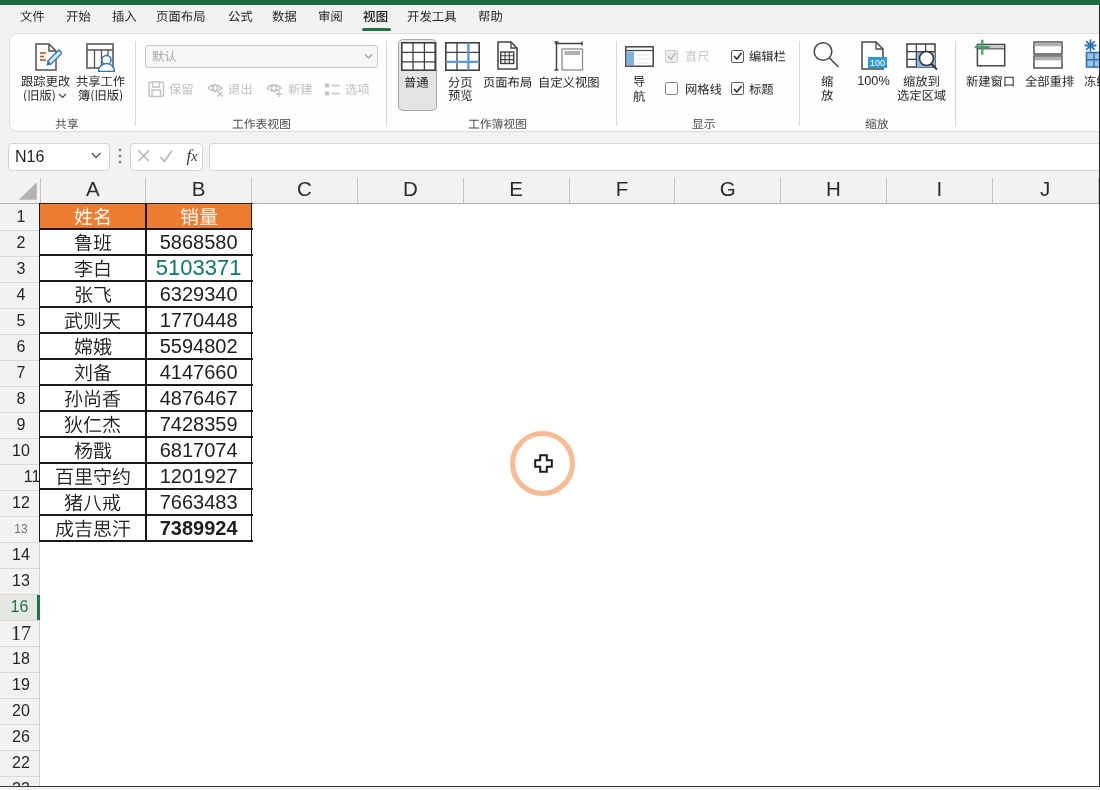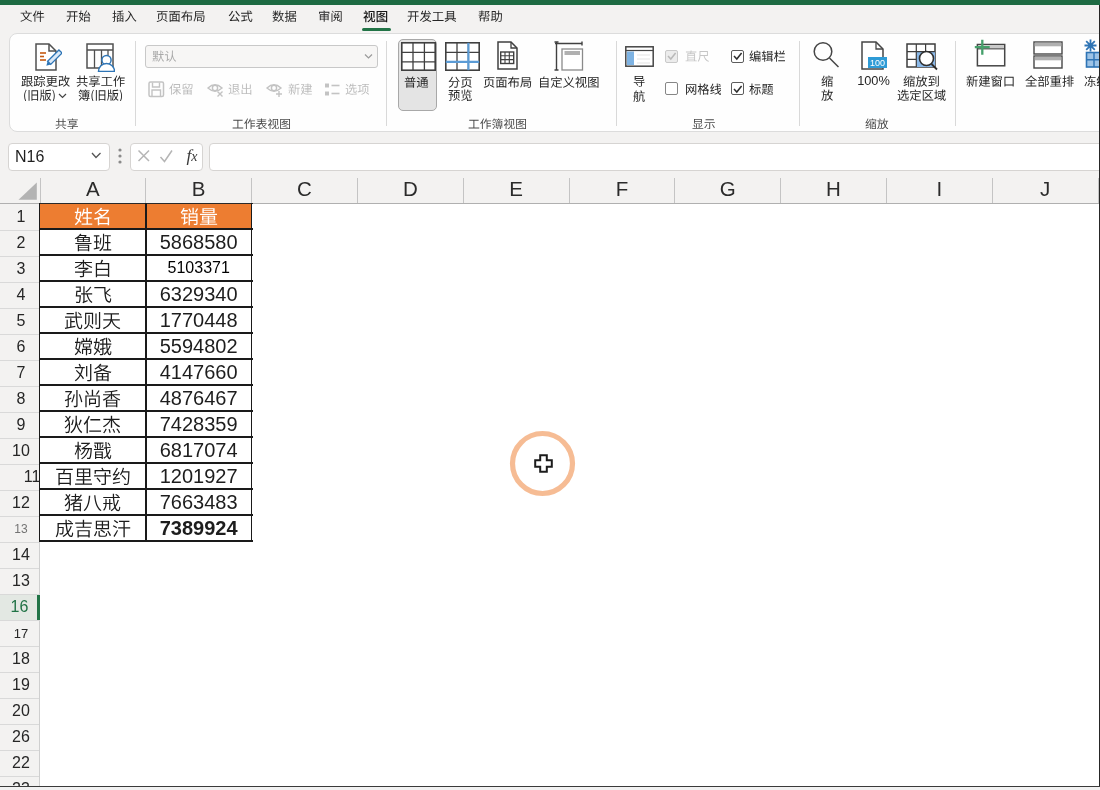--- a/index.html
+++ b/index.html
@@ -540,21 +540,21 @@
     <div style="position:absolute;left:11px;top:464.0px;width:42px;height:26.0px;display:flex;align-items:center;justify-content:center;font-family:'Liberation Sans', sans-serif;font-size:16px;color:#262626;font-weight:normal;letter-spacing:0px;line-height:1">11</div>
     <div style="position:absolute;left:0px;top:463.5px;width:39.6px;height:1px;background:#d9d9d9"></div>
     <div style="position:absolute;left:0px;top:490.0px;width:42px;height:26.0px;display:flex;align-items:center;justify-content:center;font-family:'Liberation Sans', sans-serif;font-size:16px;color:#262626;font-weight:normal;letter-spacing:0px;line-height:1">12</div>
     <div style="position:absolute;left:0px;top:489.5px;width:39.6px;height:1px;background:#d9d9d9"></div>
     <div style="position:absolute;left:0px;top:516.0px;width:42px;height:26.0px;display:flex;align-items:center;justify-content:center;font-family:'Liberation Sans', sans-serif;font-size:12px;color:#737373;font-weight:normal;letter-spacing:0px;line-height:1">13</div>
     <div style="position:absolute;left:0px;top:515.5px;width:39.6px;height:1px;background:#d9d9d9"></div>
     <div style="position:absolute;left:0px;top:542.0px;width:42px;height:26.0px;display:flex;align-items:center;justify-content:center;font-family:'Liberation Sans', sans-serif;font-size:16px;color:#262626;font-weight:normal;letter-spacing:0px;line-height:1">14</div>
     <div style="position:absolute;left:0px;top:541.5px;width:39.6px;height:1px;background:#d9d9d9"></div>
     <div style="position:absolute;left:0px;top:568.0px;width:42px;height:26.0px;display:flex;align-items:center;justify-content:center;font-family:'Liberation Sans', sans-serif;font-size:16px;color:#262626;font-weight:normal;letter-spacing:0px;line-height:1">13</div>
     <div style="position:absolute;left:0px;top:567.5px;width:39.6px;height:1px;background:#d9d9d9"></div>
-    <div style="position:absolute;left:0px;top:620.0px;width:42px;height:26.0px;display:flex;align-items:center;justify-content:center;font-family:Liberation Sans, sans-serif;font-size:13px;color:#262626;font-weight:normal;letter-spacing:0px;line-height:1">17</div>
+    <div style="position:absolute;left:0px;top:620.0px;width:42px;height:26.0px;display:flex;align-items:center;justify-content:center;font-family:Liberation Serif, serif;font-size:20px;color:#262626;font-weight:normal;letter-spacing:0px;line-height:1">17</div>
     <div style="position:absolute;left:0px;top:619.5px;width:39.6px;height:1px;background:#d9d9d9"></div>
     <div style="position:absolute;left:0px;top:646.0px;width:42px;height:26.0px;display:flex;align-items:center;justify-content:center;font-family:'Liberation Sans', sans-serif;font-size:16px;color:#262626;font-weight:normal;letter-spacing:0px;line-height:1">18</div>
     <div style="position:absolute;left:0px;top:645.5px;width:39.6px;height:1px;background:#d9d9d9"></div>
     <div style="position:absolute;left:0px;top:672.0px;width:42px;height:26.0px;display:flex;align-items:center;justify-content:center;font-family:'Liberation Sans', sans-serif;font-size:16px;color:#262626;font-weight:normal;letter-spacing:0px;line-height:1">19</div>
     <div style="position:absolute;left:0px;top:671.5px;width:39.6px;height:1px;background:#d9d9d9"></div>
     <div style="position:absolute;left:0px;top:698.0px;width:42px;height:26.0px;display:flex;align-items:center;justify-content:center;font-family:'Liberation Sans', sans-serif;font-size:16px;color:#262626;font-weight:normal;letter-spacing:0px;line-height:1">20</div>
     <div style="position:absolute;left:0px;top:697.5px;width:39.6px;height:1px;background:#d9d9d9"></div>
     <div style="position:absolute;left:0px;top:724.0px;width:42px;height:26.0px;display:flex;align-items:center;justify-content:center;font-family:'Liberation Sans', sans-serif;font-size:16px;color:#262626;font-weight:normal;letter-spacing:0px;line-height:1">26</div>
     <div style="position:absolute;left:0px;top:723.5px;width:39.6px;height:1px;background:#d9d9d9"></div>
     <div style="position:absolute;left:0px;top:750.0px;width:42px;height:26.0px;display:flex;align-items:center;justify-content:center;font-family:'Liberation Sans', sans-serif;font-size:16px;color:#262626;font-weight:normal;letter-spacing:0px;line-height:1">22</div>
@@ -578,21 +578,21 @@
     </svg>
     <svg style="position:absolute;left:73.8px;top:232.7px;" width="38.0" height="19" viewBox="0 0 2000 1000" fill="#1c1c1c">
       <use href="#g87" x="0"></use>
       <use href="#g88" x="1000"></use>
     </svg>
     <div style="position:absolute;left:145.8px;top:229.2px;width:105.79999999999998px;height:26px;display:flex;align-items:center;justify-content:center;font-family:'Liberation Sans', sans-serif;font-size:20px;color:#1d1d1d;font-weight:normal;letter-spacing:0px;line-height:1">5868580</div>
     <svg style="position:absolute;left:73.8px;top:258.7px;" width="38.0" height="19" viewBox="0 0 2000 1000" fill="#1c1c1c">
       <use href="#g89" x="0"></use>
       <use href="#g90" x="1000"></use>
     </svg>
-    <div style="position:absolute;left:145.8px;top:255.2px;width:105.79999999999998px;height:26px;display:flex;align-items:center;justify-content:center;font-family:'Liberation Sans', sans-serif;font-size:16px;color:#000000;font-weight:normal;letter-spacing:0px;line-height:1">5103371</div>
+    <div style="position:absolute;left:145.8px;top:255.2px;width:105.79999999999998px;height:26px;display:flex;align-items:center;justify-content:center;font-family:'Liberation Sans', sans-serif;font-size:22px;color:#0f766e;font-weight:normal;letter-spacing:0px;line-height:1">5103371</div>
     <svg style="position:absolute;left:73.8px;top:284.7px;" width="38.0" height="19" viewBox="0 0 2000 1000" fill="#1c1c1c">
       <use href="#g91" x="0"></use>
       <use href="#g92" x="1000"></use>
     </svg>
     <div style="position:absolute;left:145.8px;top:281.2px;width:105.79999999999998px;height:26px;display:flex;align-items:center;justify-content:center;font-family:'Liberation Sans', sans-serif;font-size:20px;color:#1d1d1d;font-weight:normal;letter-spacing:0px;line-height:1">6329340</div>
     <svg style="position:absolute;left:64.3px;top:310.7px;" width="57.0" height="19" viewBox="0 0 3000 1000" fill="#1c1c1c">
       <use href="#g93" x="0"></use>
       <use href="#g94" x="1000"></use>
       <use href="#g95" x="2000"></use>
     </svg>

